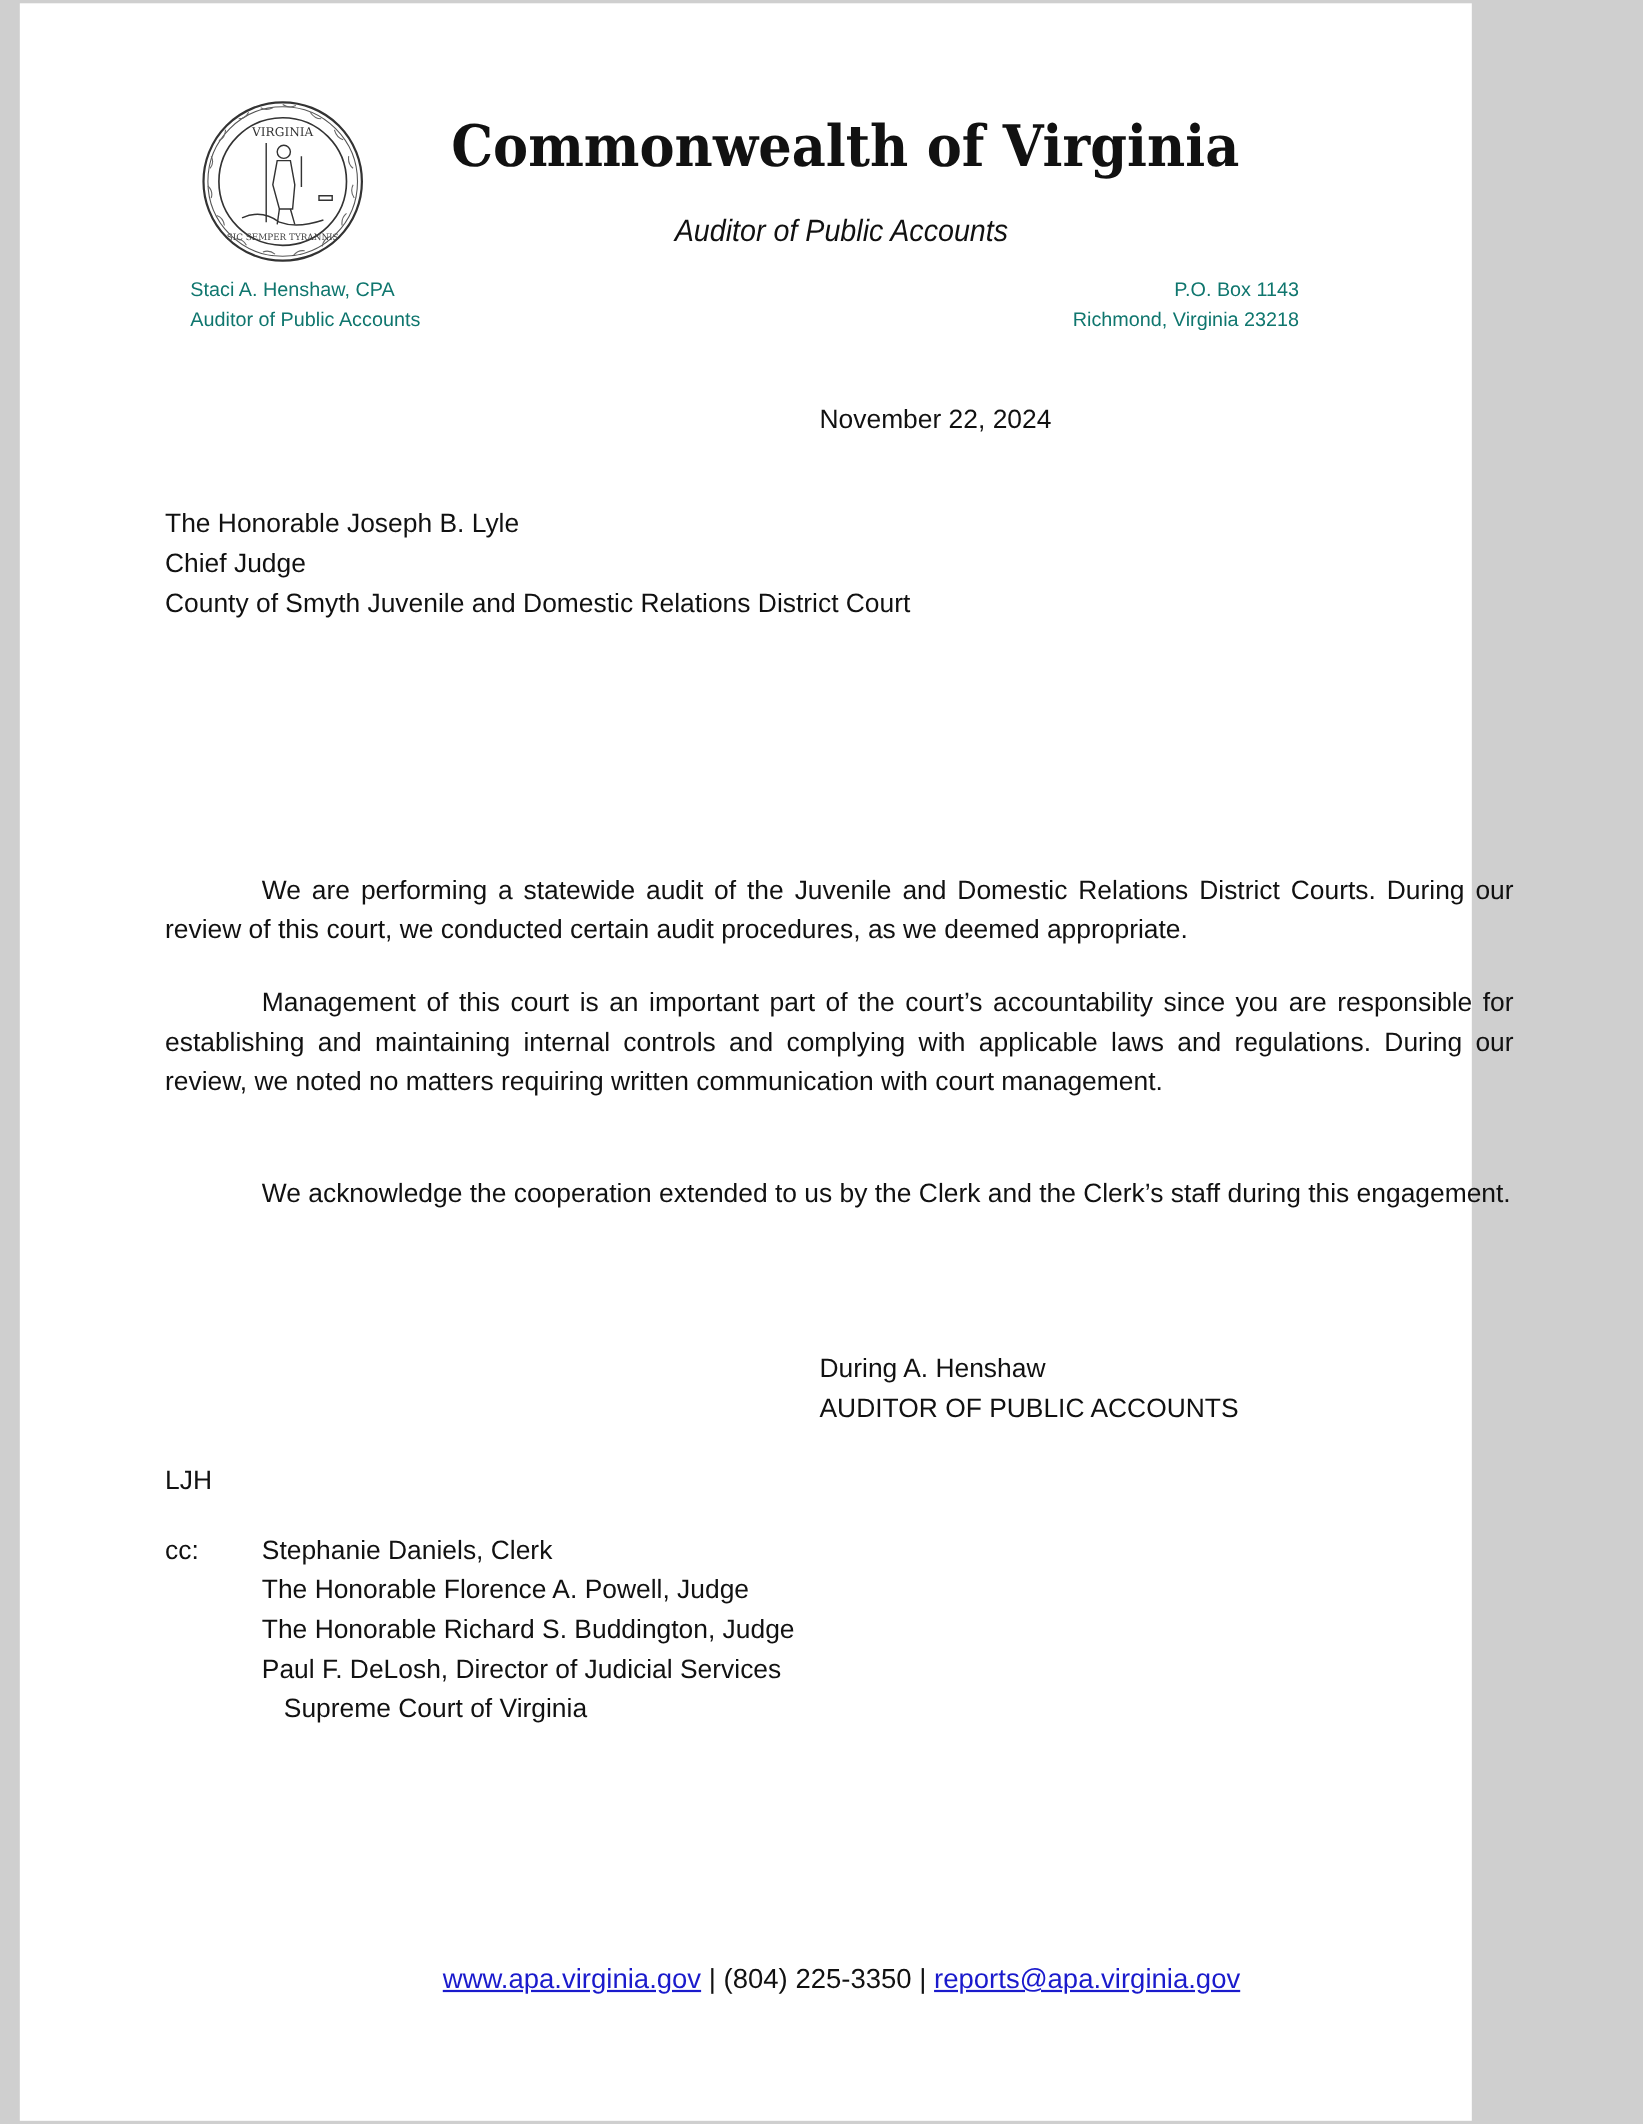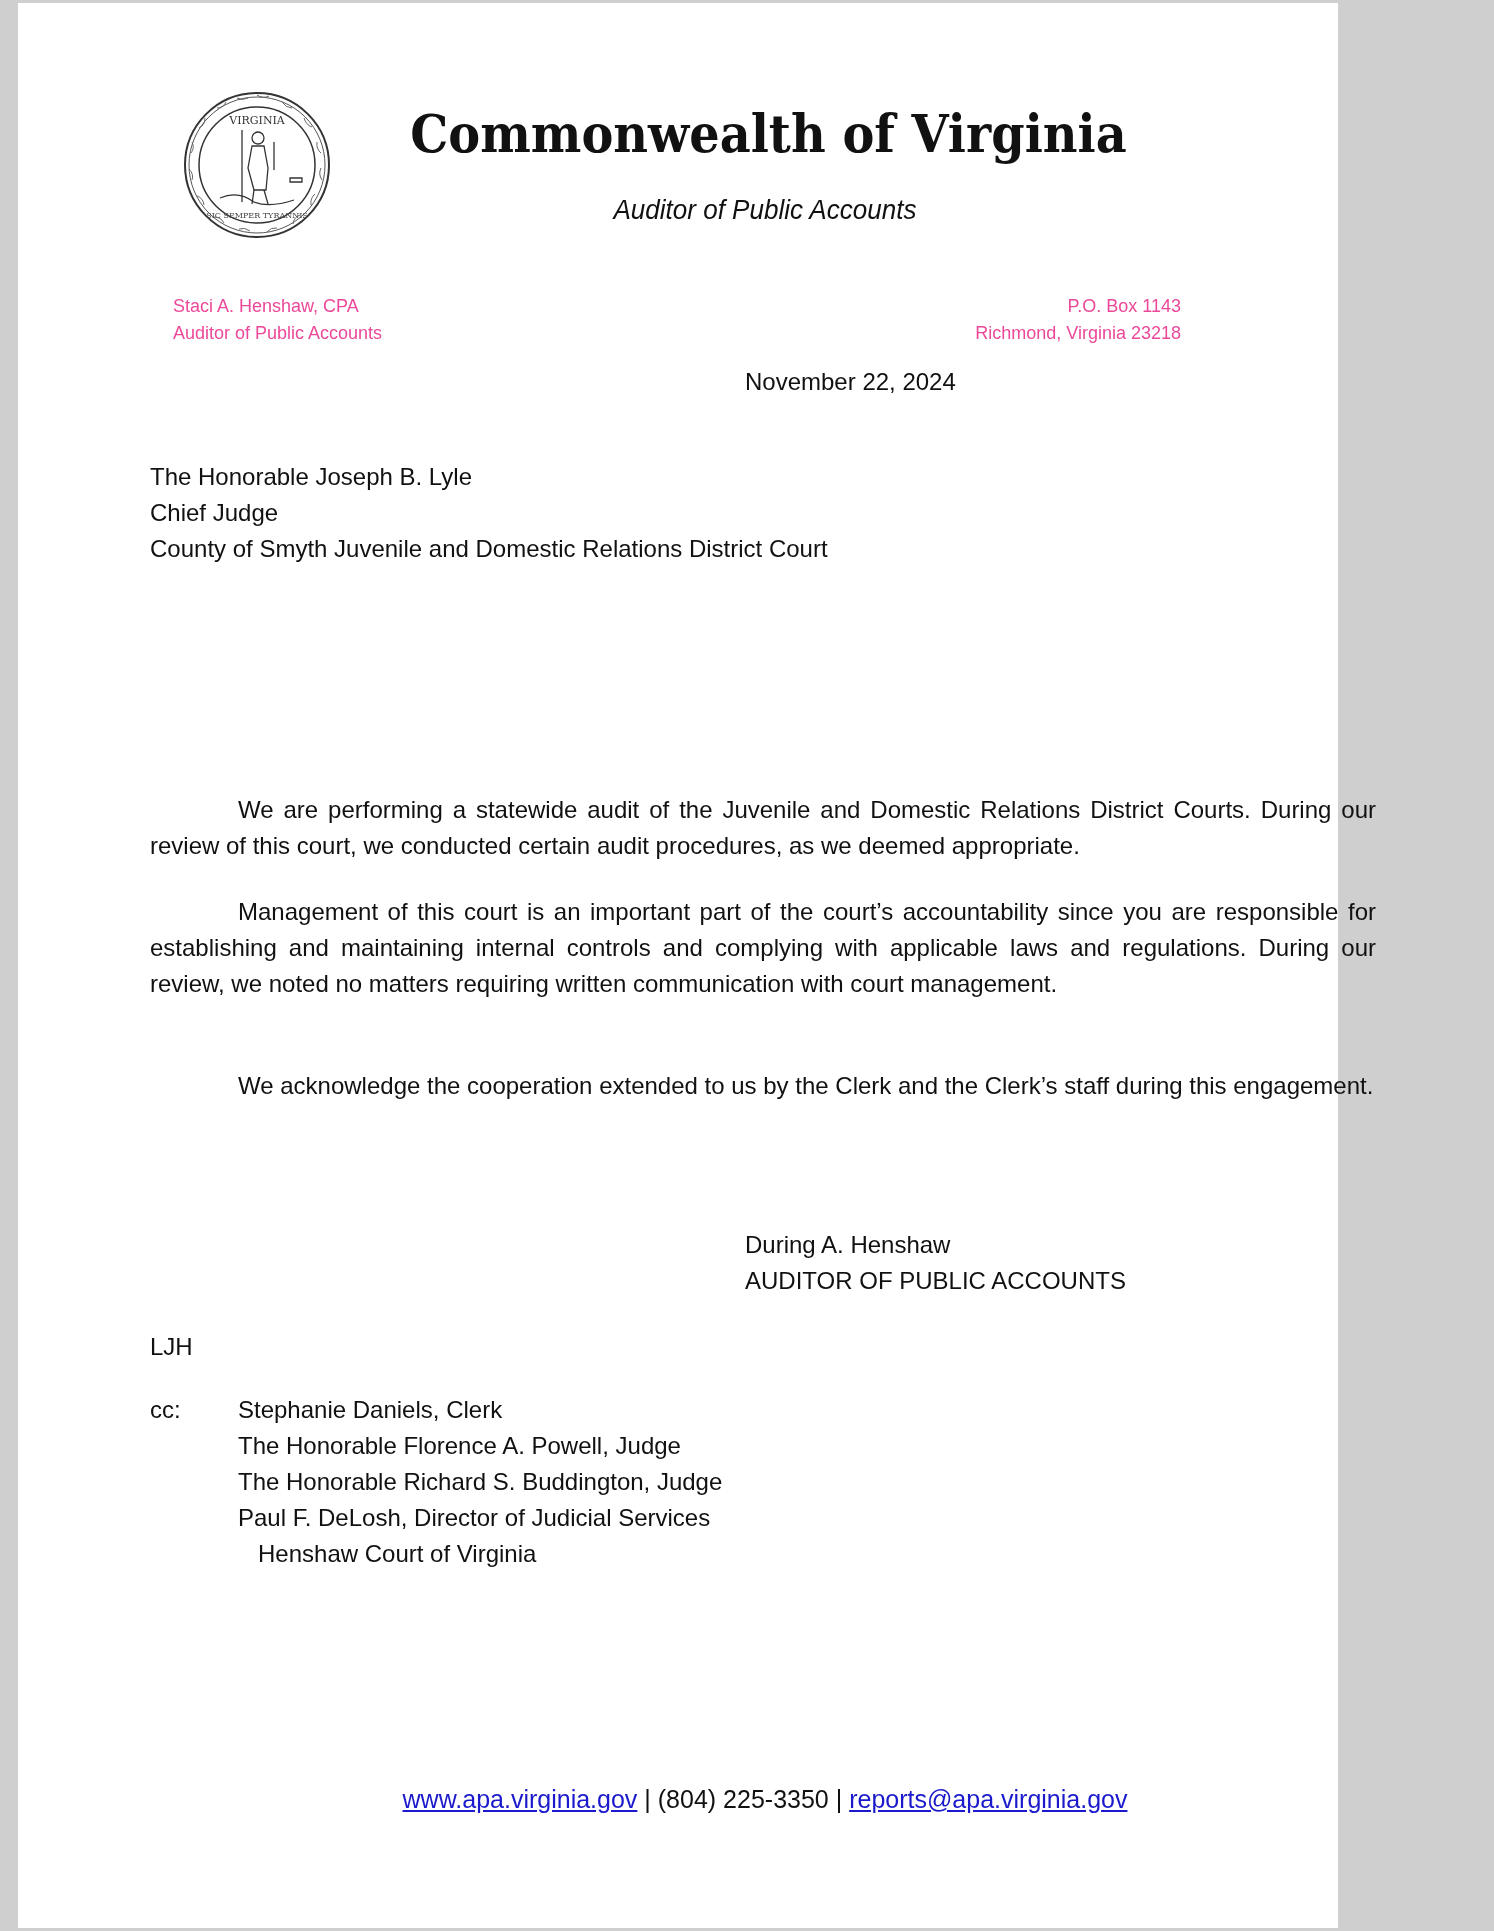--- a/index.html
+++ b/index.html
@@ -4,21 +4,21 @@
   <style>
     html, body { margin: 0; padding: 0; background: #cfcfcf; }
     body { width: 1494px; height: 1931px; position: relative; overflow: hidden; font-family: "Liberation Sans", sans-serif; color: #111; }
     .page { position: absolute; left: 18px; top: 3px; width: 1320px; height: 1925px; background: #ffffff; }
     .abs { position: absolute; white-space: nowrap; }
     .seal { position: absolute; left: 164px; top: 87px; width: 150px; height: 150px; }
     .title { left: 0; width: 1494px; top: 100px; text-align: center; font-family: "DejaVu Serif", serif; font-weight: bold; font-size: 52px; letter-spacing: 0px; transform: translateX(3px); }
     .title span { display: inline-block; transform: scaleX(0.92); }
     .subtitle { left: 0; width: 1494px; top: 191px; text-align: center; font-style: italic; font-size: 28px; transform: translateX(0px); }
     .subtitle span { display: inline-block; transform: scaleX(0.93); margin-left: 0px; }
-    .addr { font-size: 18px; line-height: 27px; color: #ec4899; margin-top: 43px; }
+    .addr { font-size: 18px; line-height: 27px; color: #0f766e; }
     .addr-left { left: 155px; top: 247px; }
     .addr-right { right: 157px; top: 247px; text-align: right; }
     .body-text { font-size: 24px; line-height: 36px; }
     .date { left: 727px; top: 361px; }
     .addressee { left: 132px; top: 456px; }
     .meta { left: 132px; top: 623px; }
     .meta-row { display: flex; height: 36px; }
     .meta-label { width: 265px; }
     .para { position: absolute; left: 132px; width: 1226px; font-size: 24px; line-height: 36px; text-align: justify; white-space: normal; }
     .para .indent { display: inline-block; width: 88px; }
@@ -106,21 +106,21 @@
     <div class="cc-row">
       <div class="cc-label"></div>
       <div>The Honorable Richard S. Buddington, Judge</div>
     </div>
     <div class="cc-row">
       <div class="cc-label"></div>
       <div>Paul F. DeLosh, Director of Judicial Services</div>
     </div>
     <div class="cc-row">
       <div class="cc-label"></div>
-      <div class="cc-sub">Henshaw Court of Virginia</div>
+      <div class="cc-sub">Supreme Court of Virginia</div>
     </div>
   </div>
 
   <div class="abs footer">
     <a href="#">www.apa.virginia.gov</a>
     <span class="sep">|</span>
     <span>(804) 225-3350</span>
     <span class="sep">|</span>
     <a href="#">reports@apa.virginia.gov</a>
   </div>

